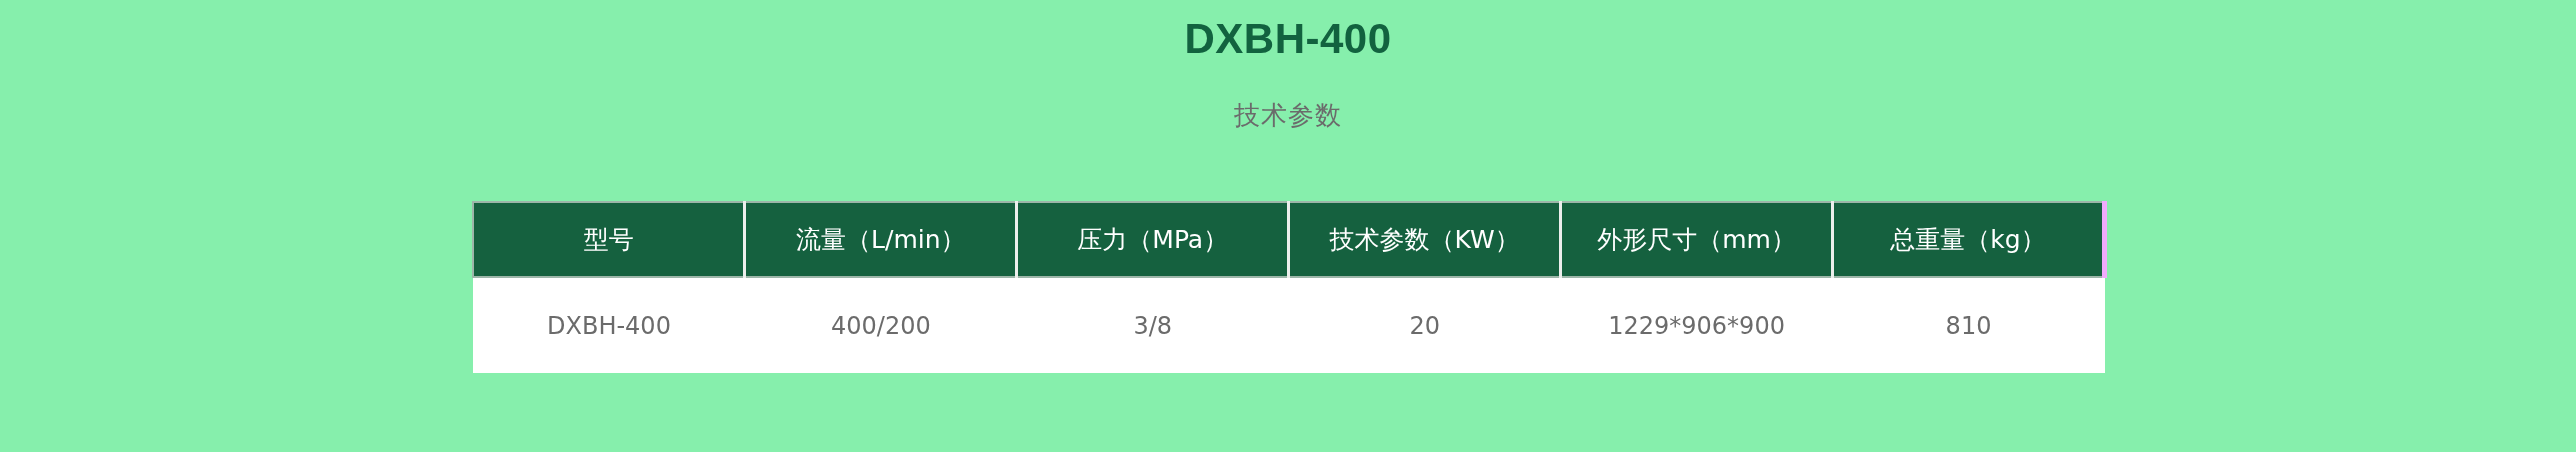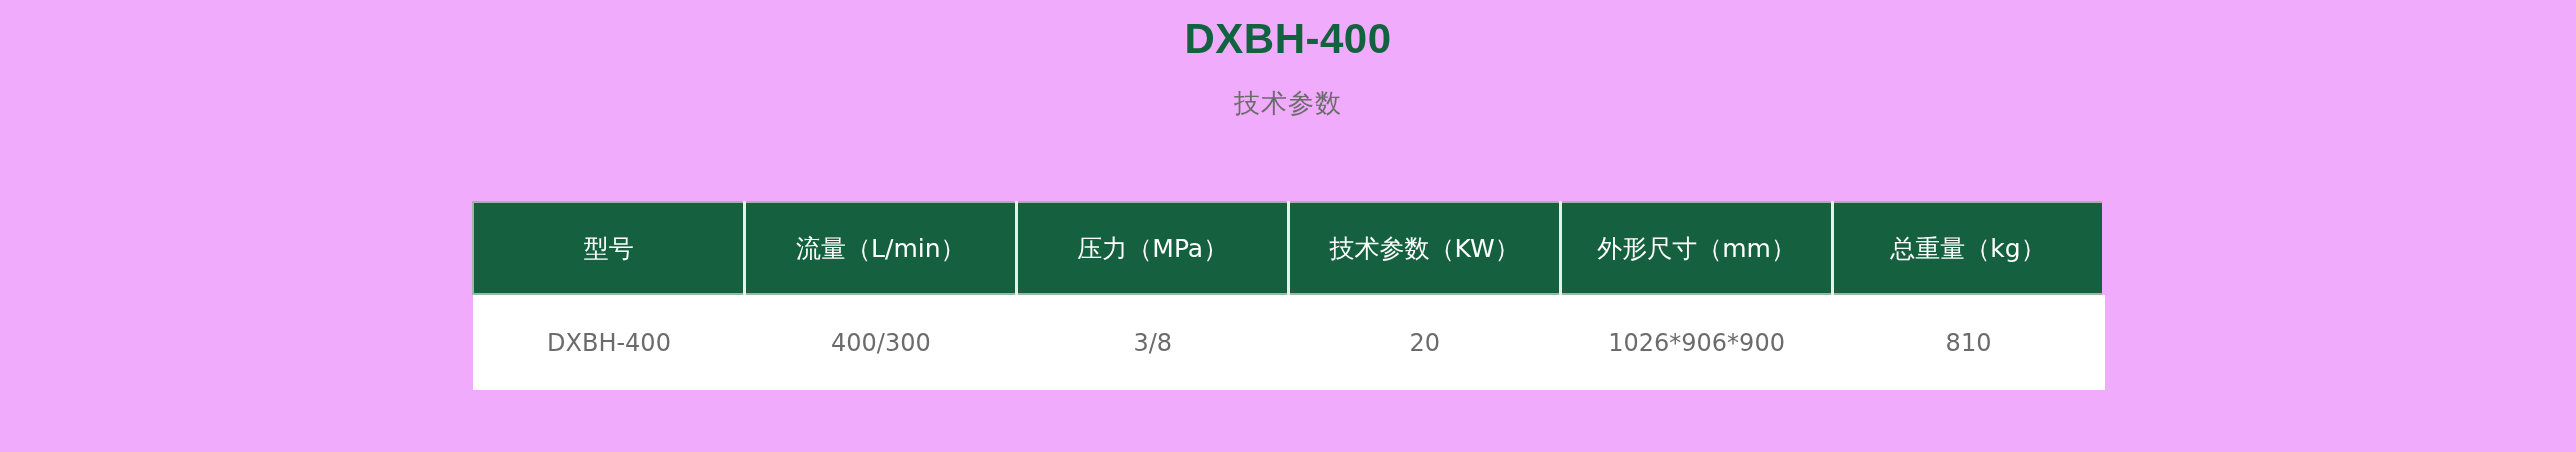--- a/index.html
+++ b/index.html
@@ -12,21 +12,21 @@
     width: 2576px;
     height: 453px;
     font-family: "Liberation Sans", "DejaVu Sans", sans-serif;
     overflow: hidden;
   }
 
   .page {
     position: relative;
     width: 2576px;
     height: 453px;
-    background: #f0abfc;
+    background: #86efac;
   }
 
   
   .heading {
     position: absolute;
     left: 0;
     top: 0;
     width: 2576px;
     text-align: center;
   }
@@ -36,21 +36,21 @@
     padding-top: 18px;
     font-size: 42px;
     font-weight: bold;
     letter-spacing: 0.5px;
     color: #12623f;
     line-height: 1.0;
     font-family: "Liberation Sans", "DejaVu Sans", sans-serif;
   }
 
   .product-subtitle {
-    margin: 4px;
+    margin: 16px;
     padding-top: 26px;
     font-size: 26px;
     font-weight: normal;
     color: #6b6b6b;
     letter-spacing: 1px;
     line-height: 1.0;
     font-family: "DejaVu Sans", "Liberation Sans", sans-serif;
   }
 
   
@@ -65,21 +65,21 @@
     width: 1635px;
     border-collapse: collapse;
     table-layout: fixed;
   }
 
   .spec-table thead tr {
     background: #15613f;
   }
 
   .spec-table thead th {
-    height: 92px;
+    height: 75px;
     padding: 0 4px;
     color: #ffffff;
     font-size: 25px;
     font-weight: normal;
     text-align: center;
     vertical-align: middle;
     background: #15613f;
     border-right: 3px solid #eceeec;
     border-top: 2px solid #9db6a9;
     border-bottom: 2px solid #9db6a9;
@@ -128,24 +128,24 @@
           <th>流量（L/min）</th>
           <th>压力（MPa）</th>
           <th>技术参数（KW）</th>
           <th>外形尺寸（mm）</th>
           <th>总重量（kg）</th>
         </tr>
       </thead>
       <tbody>
         <tr>
           <td>DXBH-400</td>
-          <td>400/300</td>
+          <td>400/200</td>
           <td>3/8</td>
           <td>20</td>
-          <td>1026*906*900</td>
+          <td>1229*906*900</td>
           <td>810</td>
         </tr>
       </tbody>
     </table>
   </div>
 
 </div>
 
 
 </body></html>

